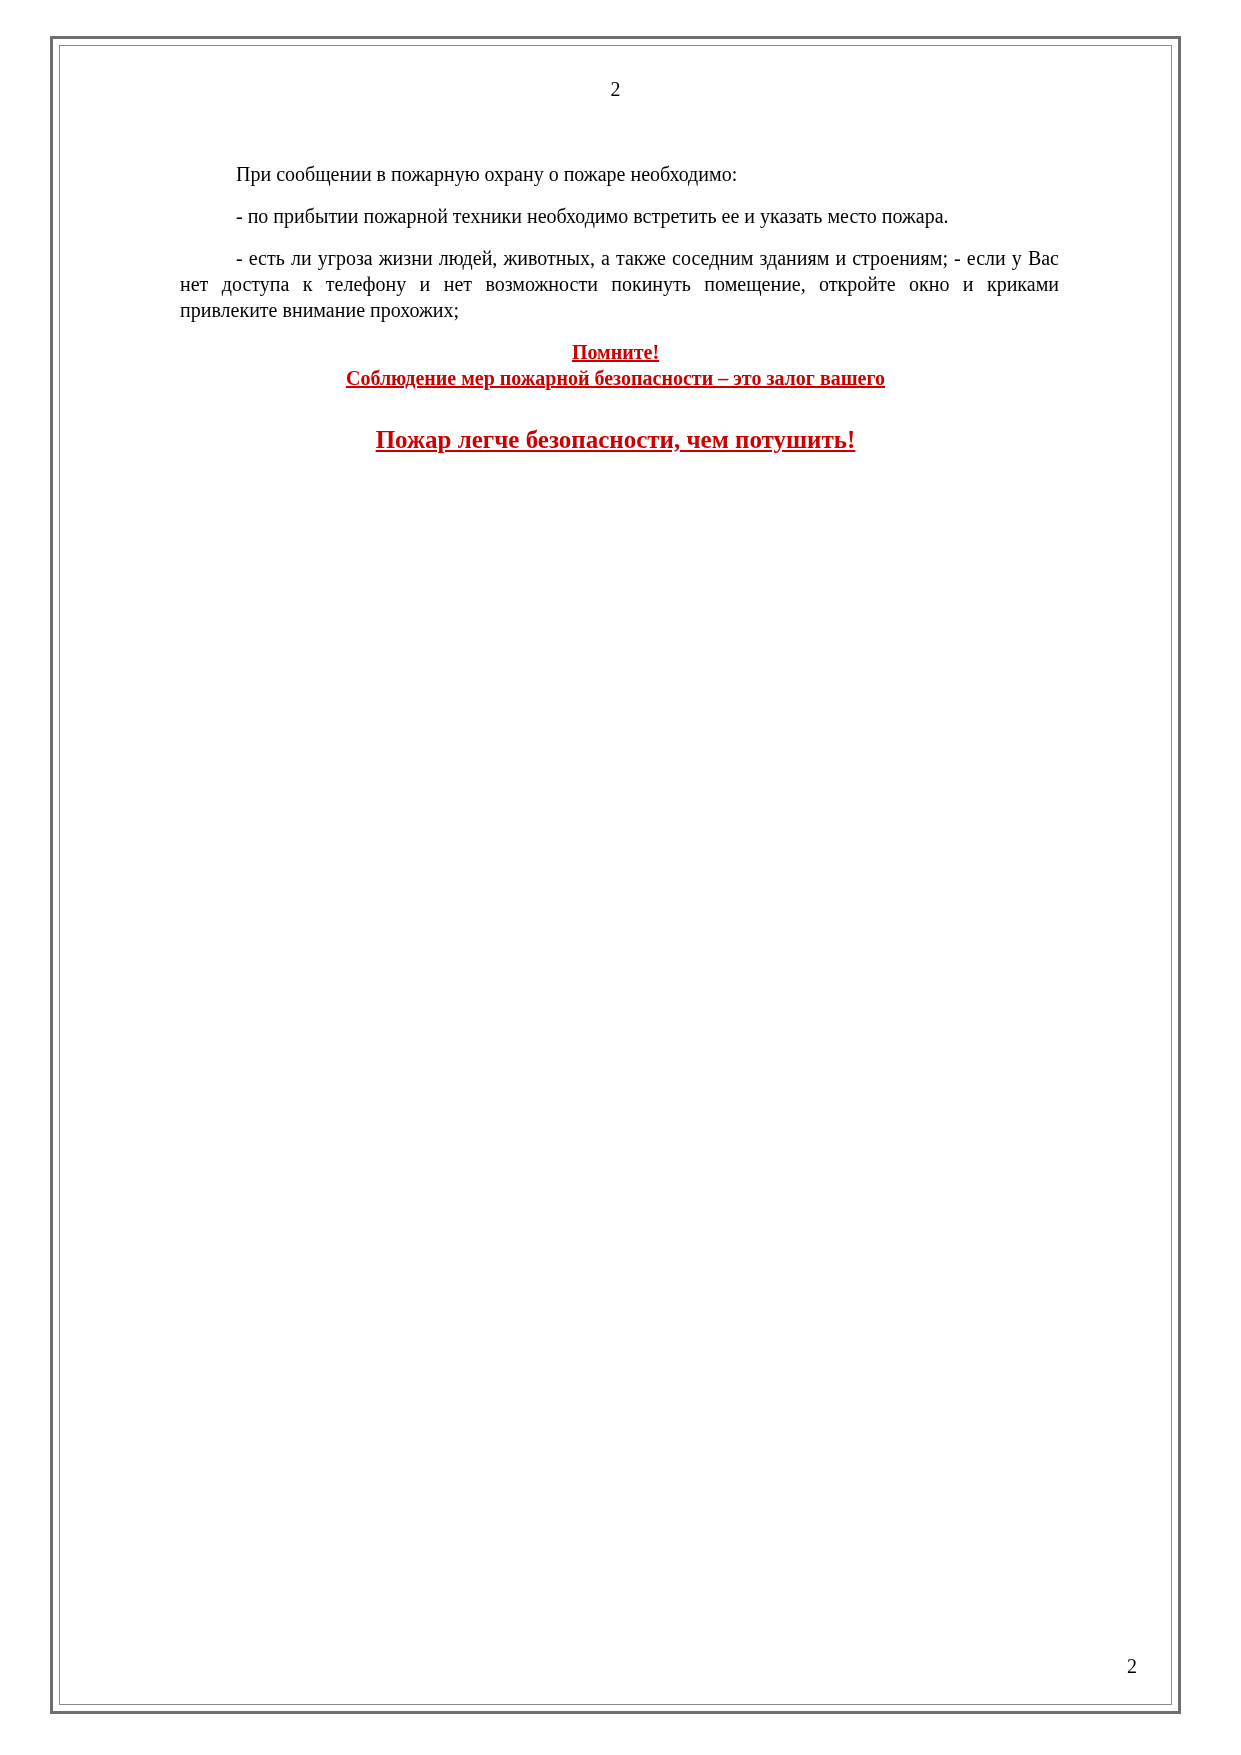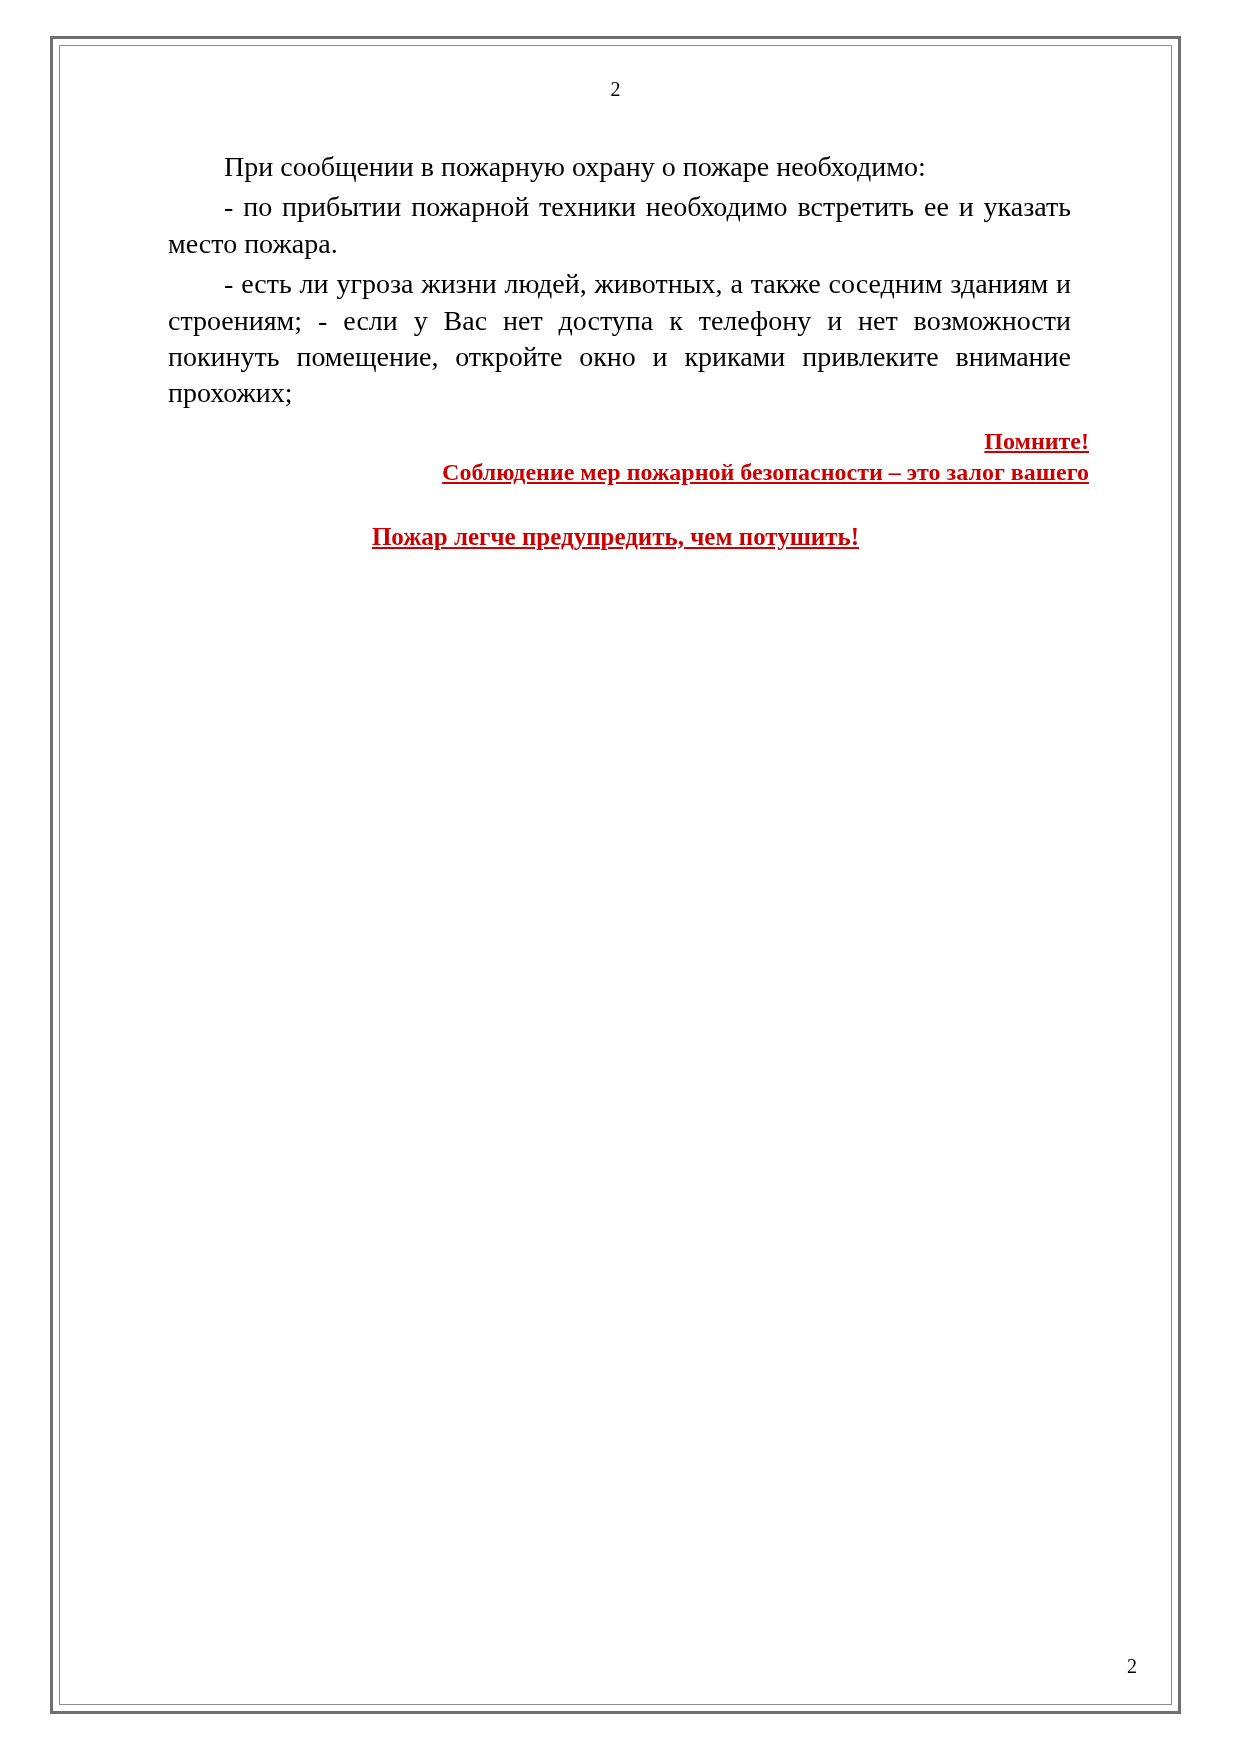--- a/index.html
+++ b/index.html
@@ -46,40 +46,39 @@
     color: #000000;
     margin-top: 24px;
     margin-bottom: 0;
     font-family: "Liberation Serif", serif;
   }
   .body-block {
     margin: 0 84px 0 92px;
     padding-top: 44px;
   }
   p.para {
-    margin: 4px;
-    font-size: 28px;
+    margin: 16px;
+    font-size: 20px;
     line-height: 1.30;
     color: #000000;
     text-align: justify;
     text-indent: 56px;
     font-family: "Liberation Serif", serif;
   }
   .notice-block {
     margin: 14px 70px 0 70px;
     text-align: center;
   }
   .notice-line {
     color: #cc0000;
     font-weight: bold;
-    font-size: 24px;
+    font-size: 20px;
     line-height: 1.32;
     text-decoration: underline;
     font-family: "Liberation Serif", serif;
-    text-align: right;
   }
   .notice-gap {
     height: 34px;
   }
   .notice-final {
     color: #cc0000;
     font-weight: bold;
     font-size: 25px;
     text-decoration: underline;
     font-family: "Liberation Serif", serif;
@@ -106,20 +105,20 @@
       <div class="body-block">
         <p class="para">При сообщении в пожарную охрану о пожаре необходимо:</p>
         <p class="para">- по прибытии пожарной техники необходимо встретить ее и указать место пожара.</p>
         <p class="para">- есть ли угроза жизни людей, животных, а также соседним зданиям и строениям; - если у Вас нет доступа к телефону и нет возможности покинуть помещение, откройте окно и криками привлеките внимание прохожих;</p>
       </div>
 
       <div class="notice-block">
         <div class="notice-line">Помните!</div>
         <div class="notice-line">Соблюдение мер пожарной безопасности – это залог вашего</div>
         <div class="notice-gap"></div>
-        <div class="notice-final">Пожар легче предупредить, чем потушить!</div>
+        <div class="notice-final">Пожар легче безопасности, чем потушить!</div>
       </div>
 
       <div class="page-number-bottom">2</div>
 
     </div>
   </div>
 </div>
 
 </body></html>

